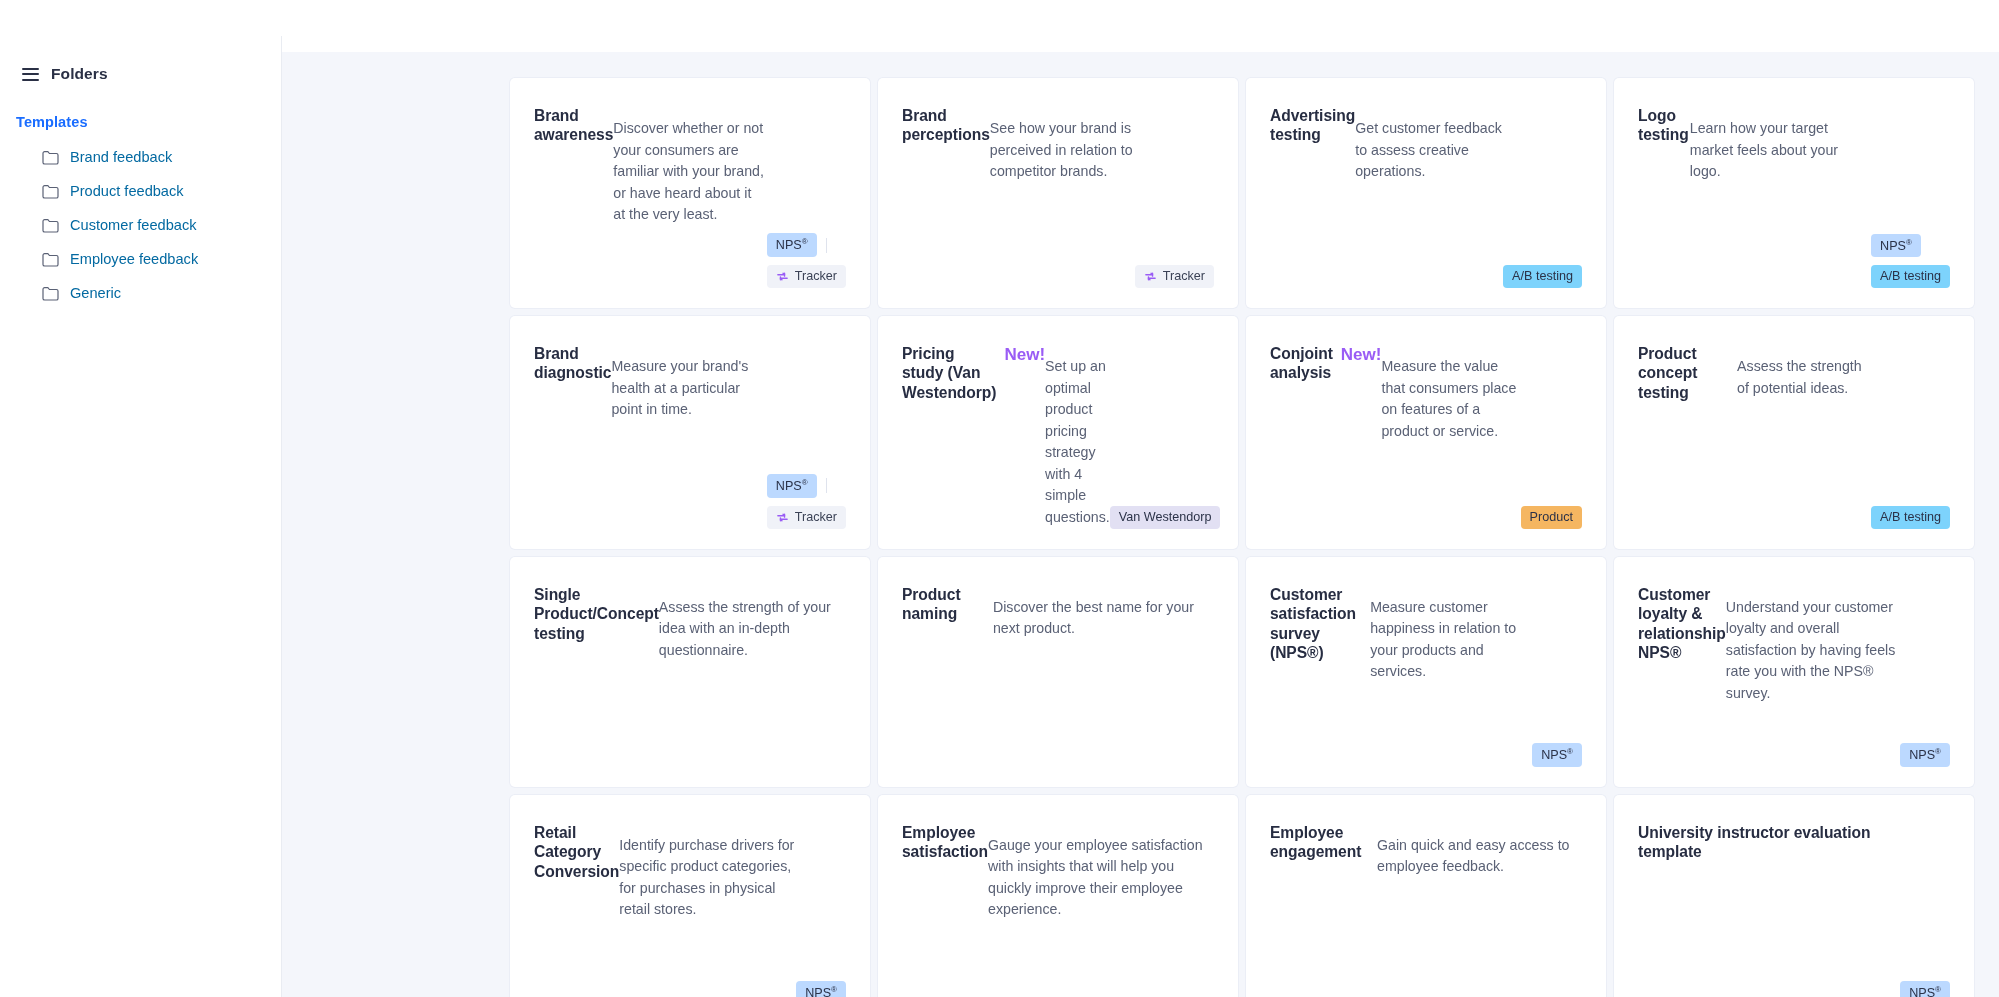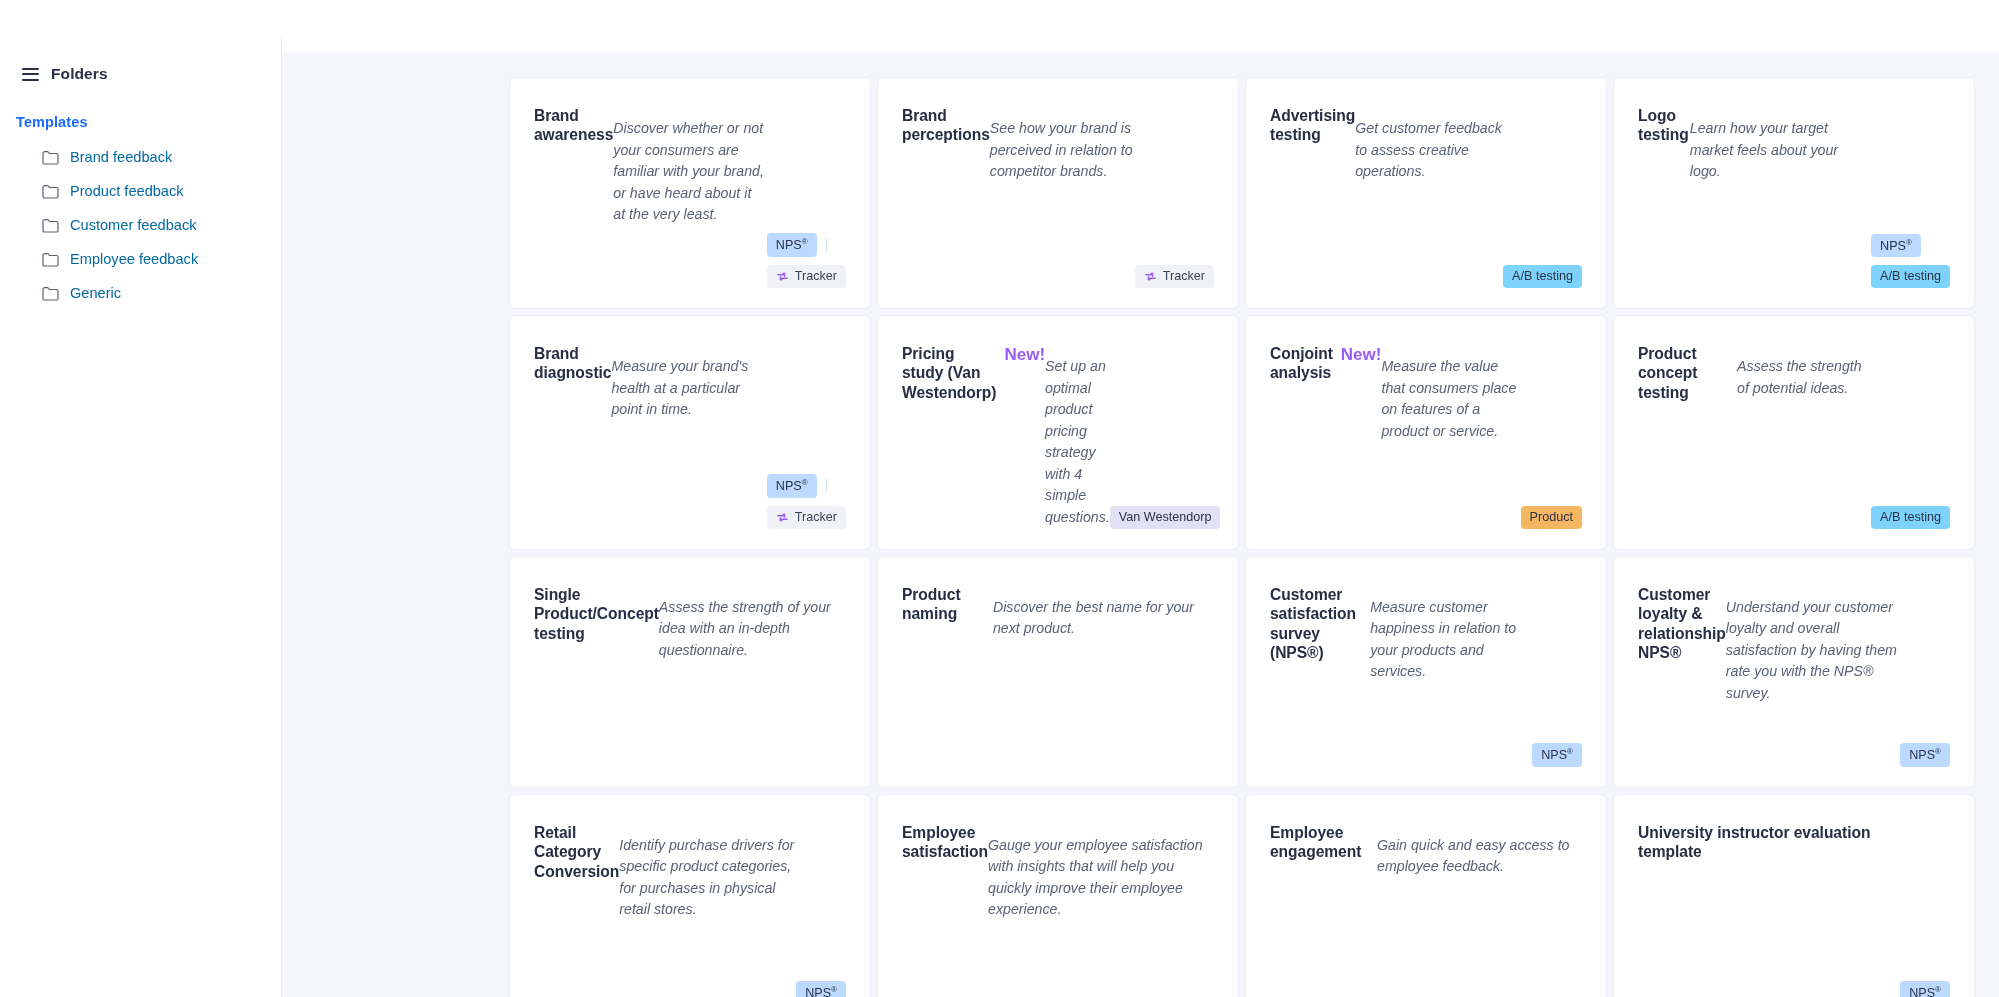--- a/index.html
+++ b/index.html
@@ -140,21 +140,20 @@
     color: #9a5cf5;
     white-space: nowrap;
     padding-top: 1px;
   }
   .card-desc {
     margin-top: 12px;
     font-size: 14.2px;
     line-height: 1.52;
     color: #5a6175;
     max-width: 305px;
-    font-style: italic;
   }
   .card-tags {
     margin-top: auto;
     padding-top: 18px;
     display: flex;
     align-items: center;
     gap: 8px;
     flex-wrap: wrap;
     min-height: 26px;
   }
@@ -408,21 +407,21 @@
             <div class="card-tags">
               <span class="tag tag-nps">
                 <span>NPS<sup>®</sup></span>
               </span>
             </div>
           </article>
           <article class="card">
             <div class="card-head">
               <h3 class="card-title">Customer loyalty &amp; relationship NPS®</h3>
             </div>
-            <p class="card-desc">Understand your customer loyalty and overall satisfaction by having them rate you with the NPS® survey.</p>
+            <p class="card-desc">Understand your customer loyalty and overall satisfaction by having feels rate you with the NPS® survey.</p>
             <div class="card-tags">
               <span class="tag tag-nps">
                 <span>NPS<sup>®</sup></span>
               </span>
             </div>
           </article>
           <article class="card">
             <div class="card-head">
               <h3 class="card-title">Retail Category Conversion</h3>
             </div>

